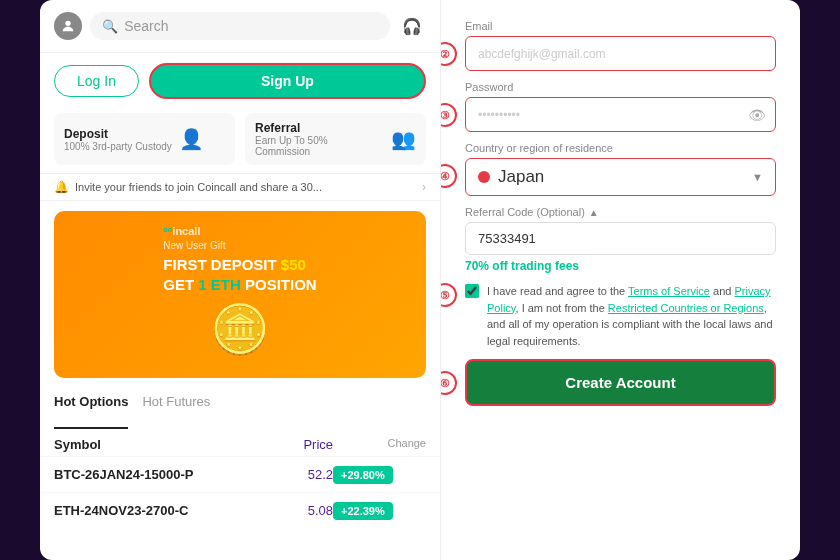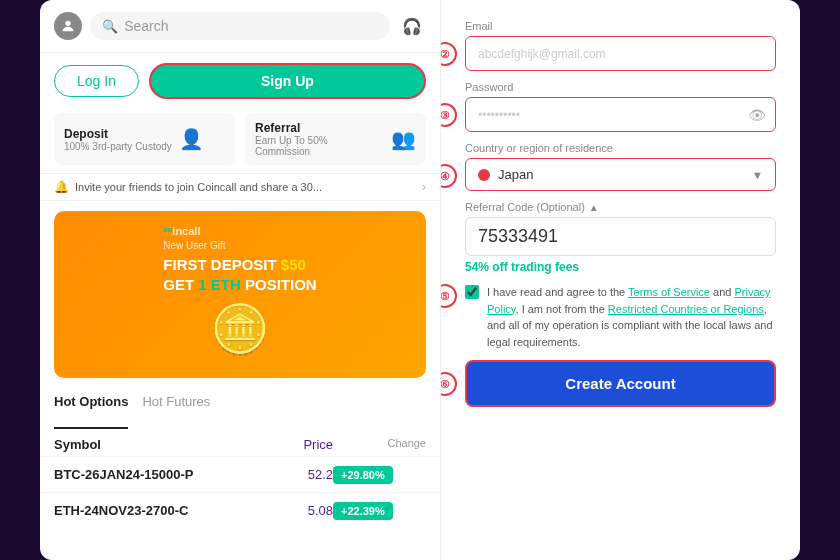--- a/index.html
+++ b/index.html
@@ -315,21 +315,21 @@
 
     .flag-circle {
       width: 12px;
       height: 12px;
       border-radius: 50%;
       background: #e63946;
       display: inline-block;
     }
 
     .country-name {
-      font-size: 13px;
+      font-size: 17px;
       color: #333;
       flex: 1;
     }
 
     .dropdown-arrow { color: #888; font-size: 11px; }
 
     .referral-section {
       display: flex;
       flex-direction: column;
       gap: 4px;
@@ -342,21 +342,21 @@
       align-items: center;
       gap: 4px;
     }
 
     .referral-arrow-up { color: #888; font-size: 10px; }
 
     .referral-input {
       border: 1px solid #ddd;
       border-radius: 6px;
       padding: 8px 12px;
-      font-size: 18px;
+      font-size: 13px;
       color: #333;
       outline: none;
     }
 
     .discount-text {
       color: #00c896;
       font-size: 12px;
       font-weight: 600;
     }
 
@@ -376,21 +376,21 @@
       accent-color: #00c896;
       flex-shrink: 0;
     }
 
     .terms-link {
       color: #00c896;
       text-decoration: underline;
     }
 
     .btn-create {
-      background: #1d4ed8;
+      background: #15803d;
       color: white;
       border: 2px solid #e63946;
       border-radius: 8px;
       padding: 13px;
       font-size: 15px;
       font-weight: 600;
       cursor: pointer;
       text-align: center;
       width: 100%;
     }
@@ -529,21 +529,21 @@
       <span class="dropdown-arrow">▼</span>
     </div>
   </div>
 
   <div class="referral-section">
     <div class="referral-label">
       <span>Referral Code (Optional)</span>
       <span class="referral-arrow-up">▲</span>
     </div>
     <input class="referral-input" type="text" value="75333491" style="">
-    <span class="discount-text">54% off trading fees</span>
+    <span class="discount-text">70% off trading fees</span>
   </div>
 
   <div class="terms-row" style="position:relative">
     <div class="step-marker" style="top:0px;left:-32px">⑤</div>
     <input type="checkbox" class="terms-checkbox" checked="" style="">
     <span>
       I have read and agree to the <span class="terms-link">Terms of Service</span> and
       <span class="terms-link">Privacy Policy</span>, I am not from the
       <span class="terms-link">Restricted Countries or Regions</span>, and all of my operation is compliant with the local laws and legal requirements.
     </span>

